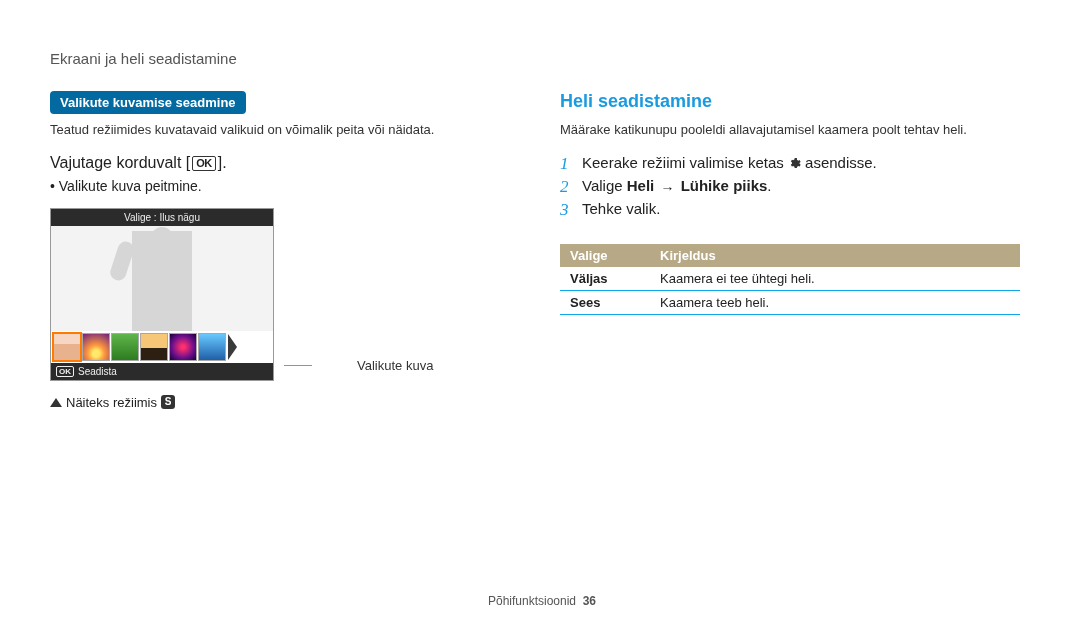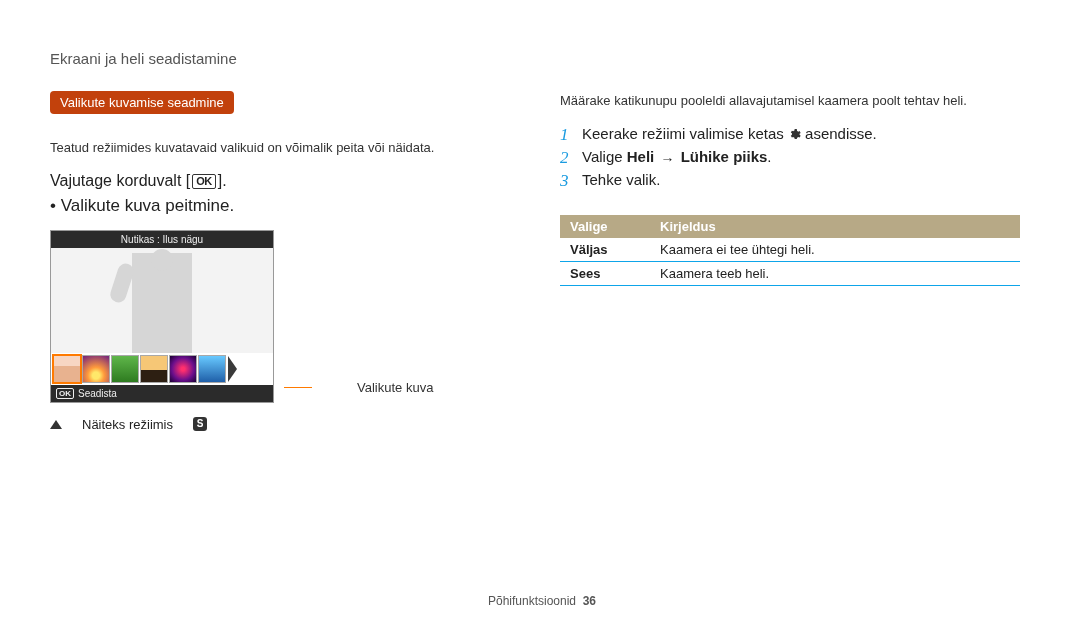--- a/index.html
+++ b/index.html
@@ -30,26 +30,27 @@
     gap: 60px;
   }
   .col-left {
     width: 450px;
   }
   .col-right {
     width: 470px;
   }
   .pill {
     display: inline-block;
-    background: #c2410c;
+    background: #0369a1;
     color: #fff;
     border-radius: 4px;
     padding: 4px 10px;
     font-size: 13px;
-    margin-bottom: 24px;
+    margin-bottom: 6px;
+    font-weight: bold;
   }
   .para {
     font-size: 13px;
     line-height: 1.5;
     margin: 0 0 14px 0;
     color: #333;
   }
   .instr {
     font-size: 16px;
     margin: 6px 0 6px 0;
@@ -65,21 +66,21 @@
     vertical-align: 1px;
     margin: 0 2px;
     letter-spacing: -0.5px;
   }
   ul.bullets {
     list-style: none;
     padding: 0;
     margin: 0 0 14px 0;
   }
   ul.bullets li {
-    font-size: 17px;
+    font-size: 14px;
     margin: 2px 0;
   }
   ul.bullets li::before {
     content: "• ";
   }
 
   
   .cam-wrap {
     display: flex;
     align-items: flex-end;
@@ -198,21 +199,21 @@
     font-size: 13px;
     color: #333;
     margin-left: 6px;
   }
 
   .note-line {
     font-size: 13px;
     margin-top: 14px;
     display: flex;
     align-items: center;
-    gap: 20px;
+    gap: 4px;
   }
   .tri-up {
     display: inline-block;
     width: 0; height: 0;
     border-left: 6px solid transparent;
     border-right: 6px solid transparent;
     border-bottom: 9px solid #333;
   }
   .s-badge {
     display: inline-block;
@@ -318,21 +319,21 @@
       <div class="instr">
         <span>Vajutage korduvalt [</span><span class="ok-btn">OK</span><span>].</span>
       </div>
 
       <ul class="bullets">
         <li>Valikute kuva peitmine.</li>
       </ul>
 
       <div class="cam-wrap">
         <div class="cam-screen">
-          <div class="cam-titlebar">Nutikas : Ilus nägu</div>
+          <div class="cam-titlebar">Valige : Ilus nägu</div>
           <div class="cam-preview">
             <div class="silhouette"></div>
           </div>
           <div class="film-strip-row">
             <div class="thumb face selected"></div>
             <div class="thumb sunset"></div>
             <div class="thumb green"></div>
             <div class="thumb beach"></div>
             <div class="thumb firework"></div>
             <div class="thumb blue"></div>
@@ -353,20 +354,21 @@
       <div class="note-line">
         <span class="tri-up"></span>
         <span>Näiteks režiimis</span>
         <span class="s-badge">S</span>
       </div>
 
     </div>
 
     <div class="col-right">
 
+      <div class="section-title">Heli seadistamine</div>
 
       <p class="para">Määrake katikunupu pooleldi allavajutamisel kaamera poolt tehtav heli.</p>
 
       <ol class="num-steps">
         <li>
           <span>Keerake režiimi valimise ketas </span>
           <svg class="gear-icon" viewBox="0 0 24 24">
             <path fill="#333" d="M12 8a4 4 0 100 8 4 4 0 000-8zm9.4 4a7.5 7.5 0 00-.1-1.3l2.1-1.6-2-3.4-2.5 1a7.6 7.6 0 00-2.2-1.3L16.3 2h-4l-.4 2.6A7.6 7.6 0 009.7 5.9l-2.5-1-2 3.4 2.1 1.6a7.5 7.5 0 000 2.6l-2.1 1.6 2 3.4 2.5-1a7.6 7.6 0 002.2 1.3l.4 2.6h4l.4-2.6a7.6 7.6 0 002.2-1.3l2.5 1 2-3.4-2.1-1.6c.1-.4.1-.9.1-1.3z"></path>
           </svg>
           <span> asendisse.</span>

